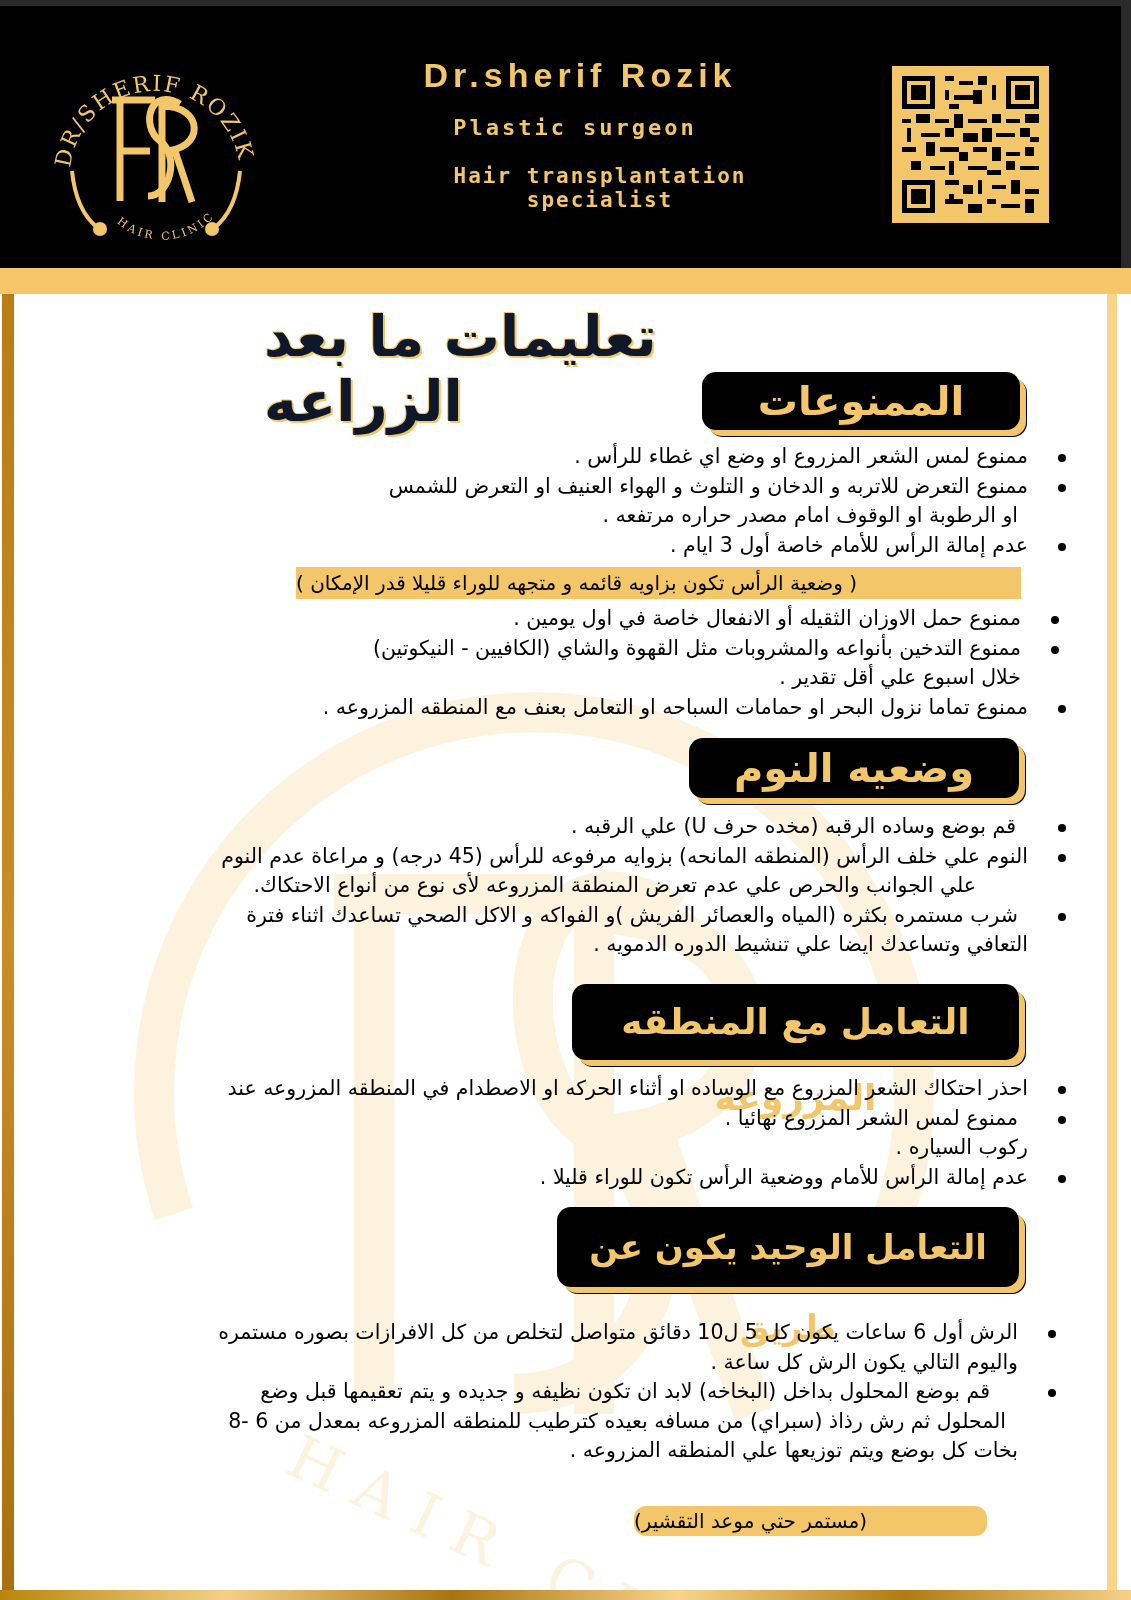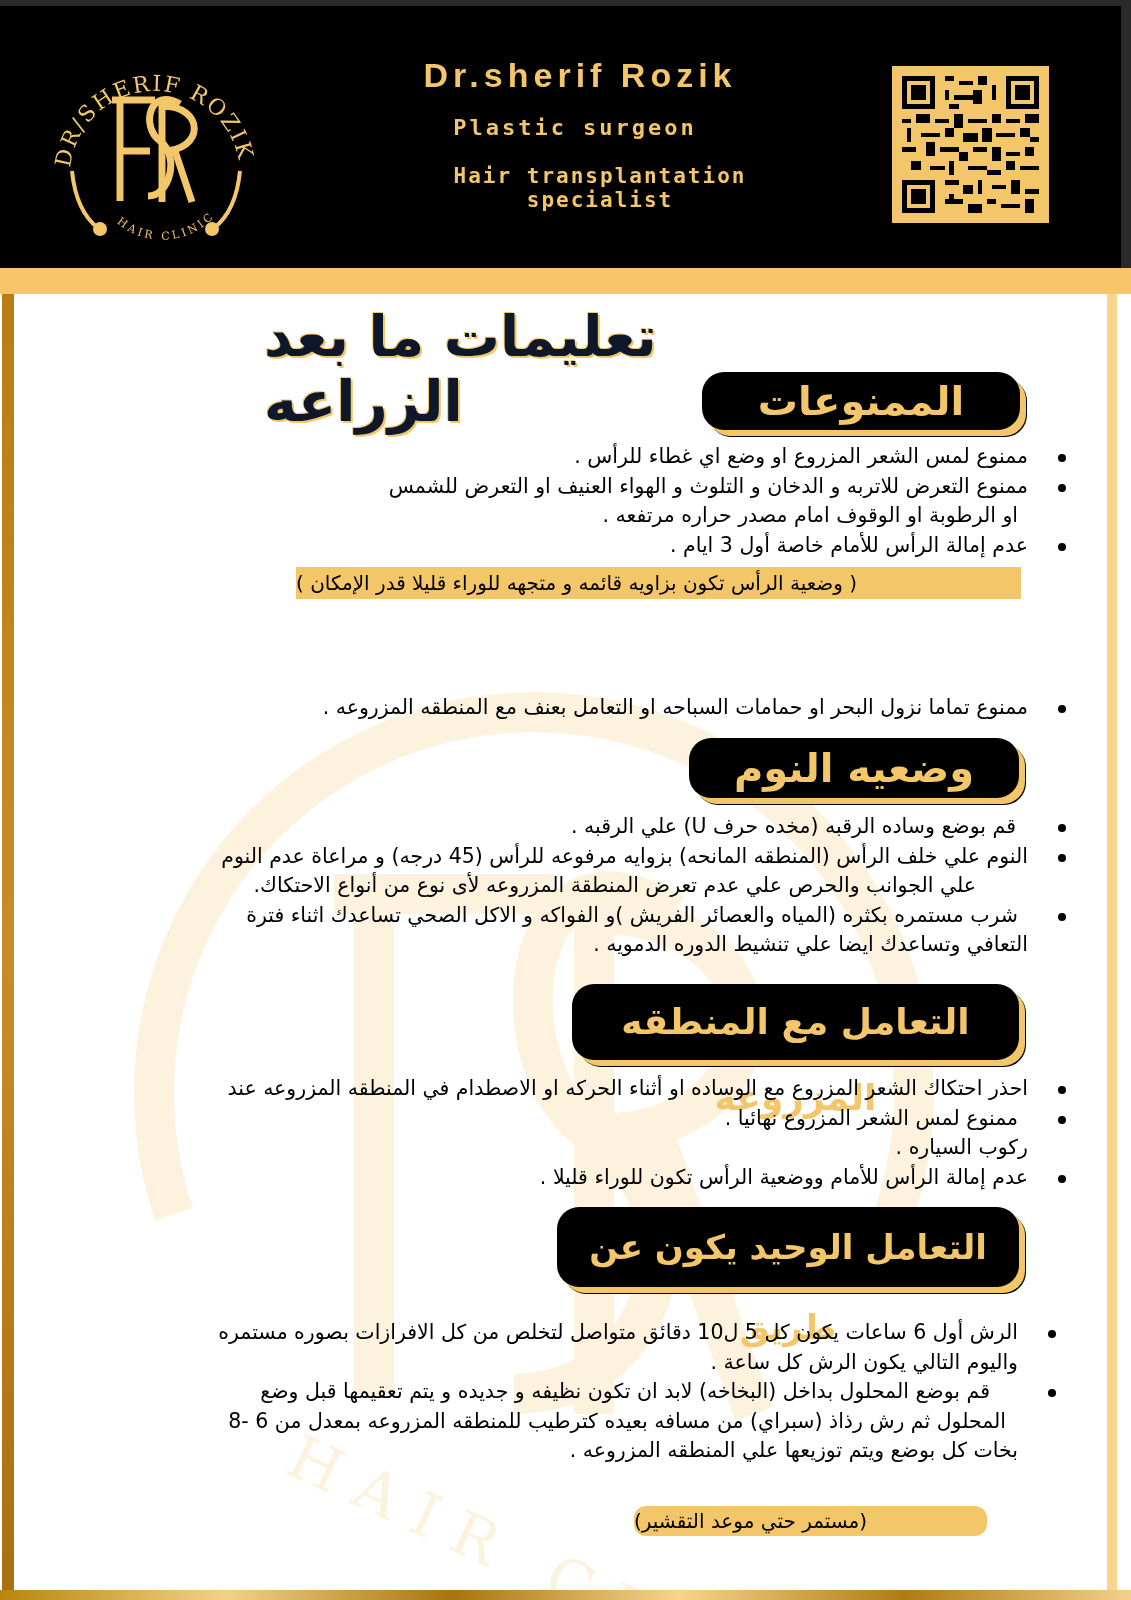--- a/index.html
+++ b/index.html
@@ -66,21 +66,21 @@
   }
 
   .page-title {
     position: absolute; left: 250px; top: 10px; width: 600px; text-align: left;
     font-family: "DejaVu Sans", sans-serif; font-weight: bold; font-size: 56px; color: #0f172a;
     text-shadow: 2px 2px 0 #f3c66a, -1px -1px 0 #f3c66a;
     direction: rtl;
   }
 
   .section-header {
-    position: absolute; background: #000; color: #f3c66a; border-radius: 22px;
+    position: absolute; background: #000; color: #f3c66a; border-radius: 14px;
     box-shadow: 6px 6px 0 #f3c66a, 7px 7px 0 #000;
     direction: rtl; text-align: center;
     font-family: "DejaVu Sans", sans-serif; font-weight: bold;
   }
 
   .list {
     position: absolute; direction: rtl; list-style: none;
     font-family: "DejaVu Sans", sans-serif; font-size: 20.5px; line-height: 29.5px; color: #000;
   }
   .list li { position: relative; padding-right: 0; }
@@ -227,20 +227,25 @@
     <li class="bullet"><span>ممنوع لمس الشعر المزروع او وضع اي غطاء للرأس .</span></li>
     <li class="bullet"><span>ممنوع التعرض للاتربه و الدخان و التلوث و الهواء العنيف او التعرض للشمس</span></li>
     <li class="cont" style="padding-right:10px;"><span>او الرطوبة او الوقوف امام مصدر حراره مرتفعه .</span></li>
     <li class="bullet"><span>عدم إمالة الرأس للأمام خاصة أول 3 ايام .</span></li>
   </ul>
 
   <div class="highlight-box" style="left:282px; top:273px; width:725px; height:32px; line-height:32px;">
     <span>( وضعية الرأس تكون بزاويه قائمه و متجهه للوراء قليلا قدر الإمكان )</span>
   </div>
 
+  <ul class="list" style="right:82px; top:310px; width:900px;">
+    <li class="bullet"><span>ممنوع حمل الاوزان الثقيله أو الانفعال خاصة في اول يومين .</span></li>
+    <li class="bullet"><span>ممنوع التدخين بأنواعه والمشروبات مثل القهوة والشاي (الكافيين - النيكوتين)</span></li>
+    <li class="cont"><span>خلال اسبوع علي أقل تقدير .</span></li>
+  </ul>
   <ul class="list" style="right:75px; top:399px; width:900px;">
     <li class="bullet"><span>ممنوع تماما نزول البحر او حمامات السباحه او التعامل بعنف مع المنطقه المزروعه .</span></li>
   </ul>
 
   <div class="section-header" style="left:675px; top:444px; width:330px; height:60px; font-size:40px; line-height:60px;">
     <span>وضعيه النوم</span>
   </div>
 
   <ul class="list" style="right:75px; top:518px; width:960px;">
     <li class="bullet" style="padding-right:12px;"><span>قم بوضع وساده الرقبه (مخده حرف U) علي الرقبه .</span></li>

